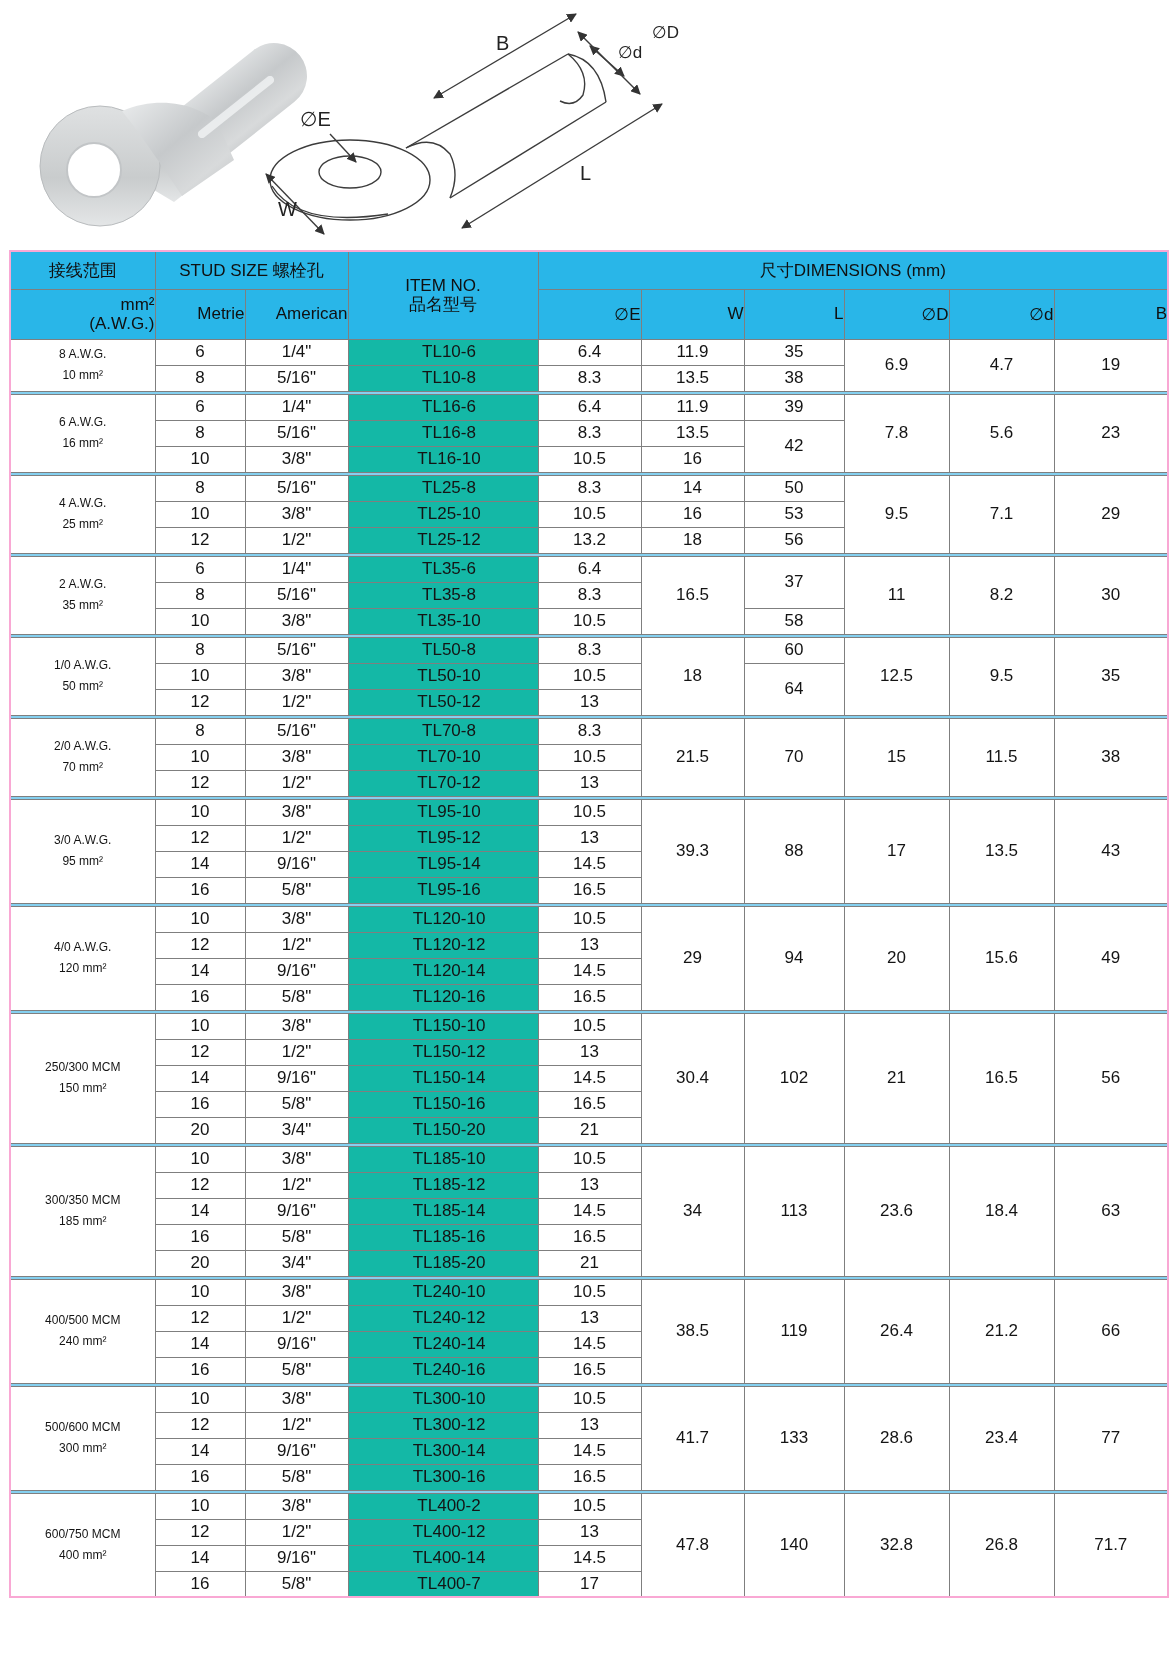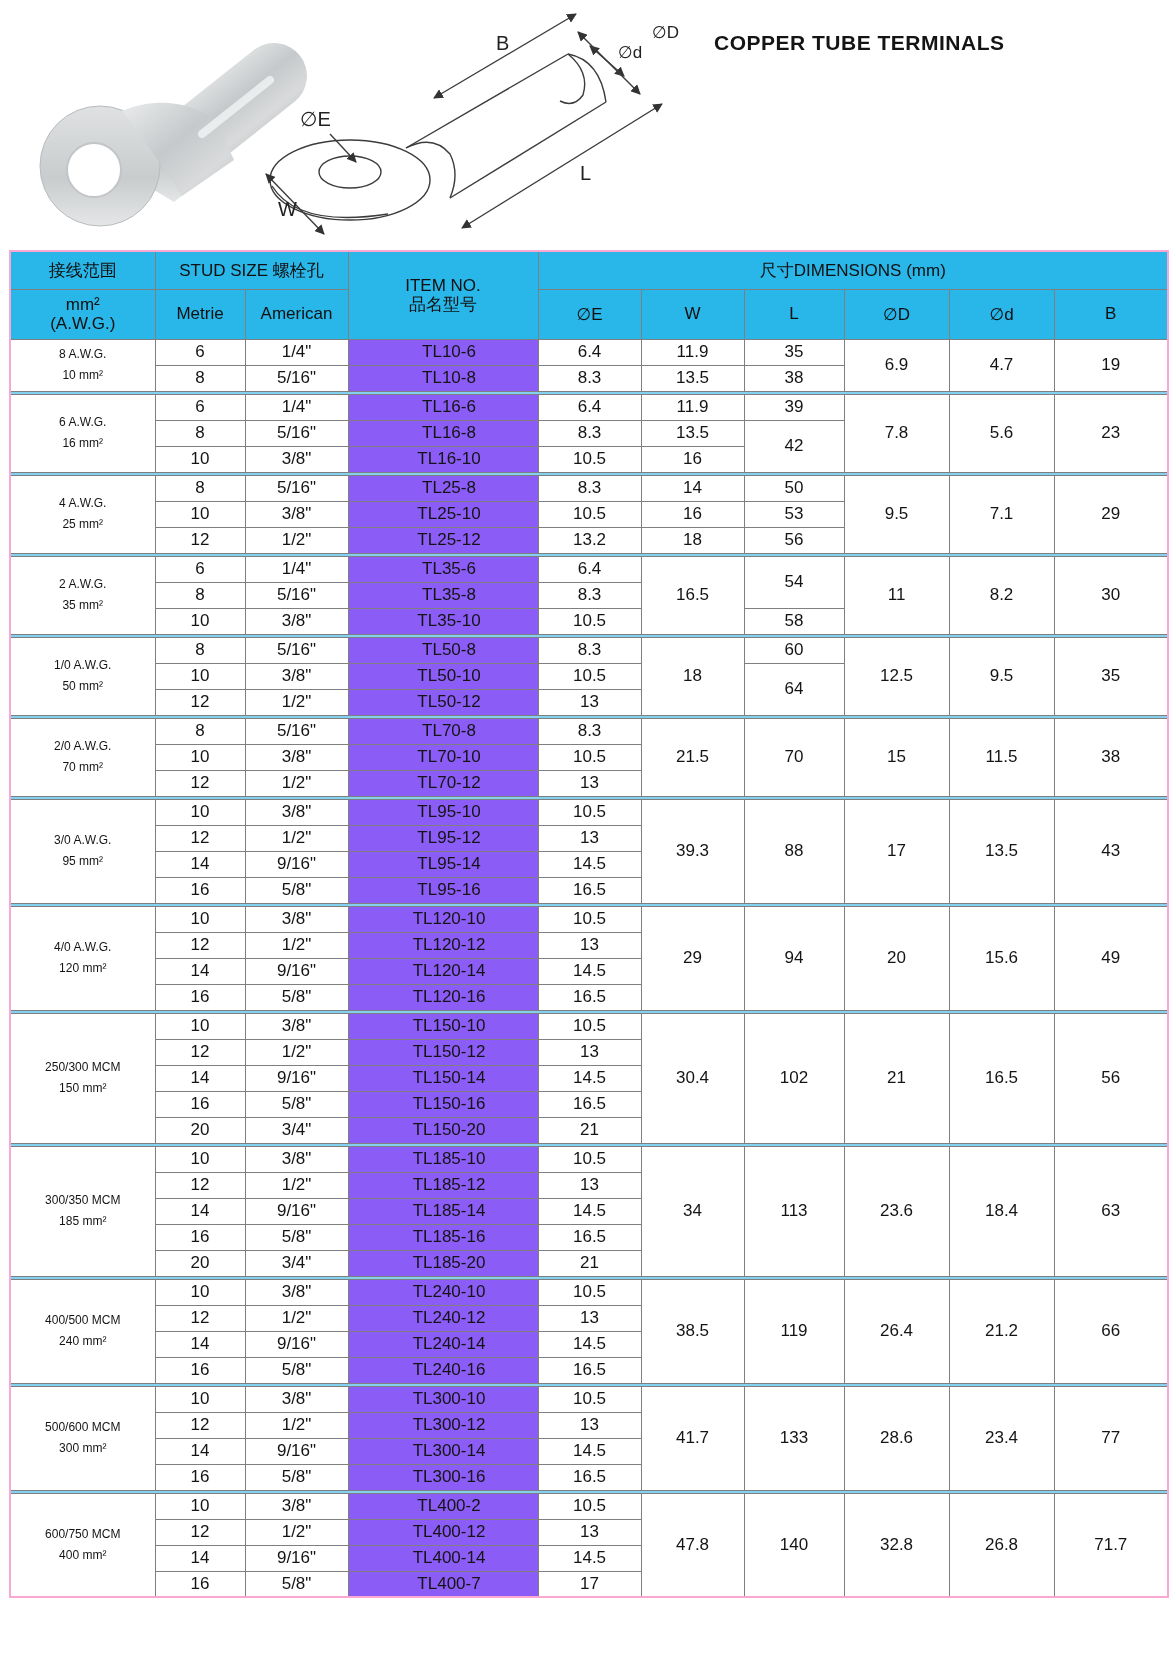--- a/index.html
+++ b/index.html
@@ -23,24 +23,24 @@
   .specs { margin-top:24px; display:grid; grid-template-columns:190px 1fr; row-gap:9px; font-size:15px; }
   .specs .cn { letter-spacing:1px; }
   .specs .en { }
 
   
   .tbl-wrap { position:absolute; left:9px; top:250px; width:1158px; }
   table { border-collapse:collapse; width:1158px; table-layout:fixed; border:2px solid #f9a8d4; }
   th, td { border:1px solid #7f7f7f; text-align:center; vertical-align:middle; padding:0; }
   thead th { background:#29b6e8; font-weight:normal; font-size:17px; color:#101010; }
   thead tr.h1 th { height:38px; }
-  thead tr.h2 th { height:50px; }
+  thead tr.h2 th { height:50px;text-align:right; }
   thead .two-line div { line-height:19px; }
   tbody td { font-size:17px; height:26px; line-height:20px; }
-  td.item { background:#8b5cf6;padding-left:12px; }
+  td.item { background:#14b8a6;padding-left:12px; }
   td.range { font-size:12px; }
   td.range div { line-height:21px; }
   tr.sep td { height:3px; background:#84d0f0; padding:0; }
 </style>
 </head>
 <body>
 
 <div class="header-area">
 
   <div class="photo-wrap">
@@ -102,21 +102,20 @@
         <text x="380" y="56" font-size="17">∅d</text>
         <text x="414" y="36" font-size="17">∅D</text>
         <text x="342" y="178">L</text>
         <text x="62" y="124">∅E</text>
         <text x="40" y="214">W</text>
       </g>
     </svg>
   </div>
 
   <div class="title-block">
-    <div class="title-en">COPPER TUBE TERMINALS</div>
   </div>
 </div>
 
 <div class="tbl-wrap">
   <table>
     <colgroup>
       <col style="width:145px">
         <col style="width:90px">
         <col style="width:103px">
         <col style="width:190px">
@@ -249,21 +248,21 @@
         <tr>
           <td class="range" rowspan="3">
             <div>2 A.W.G.</div>
             <div>35 mm²</div>
           </td>
           <td>6</td>
           <td>1/4"</td>
           <td class="item">TL35-6</td>
           <td>6.4</td>
           <td rowspan="3">16.5</td>
-          <td rowspan="2">54</td>
+          <td rowspan="2">37</td>
           <td rowspan="3">11</td>
           <td rowspan="3">8.2</td>
           <td rowspan="3">30</td>
         </tr>
         <tr>
           <td>8</td>
           <td>5/16"</td>
           <td class="item">TL35-8</td>
           <td>8.3</td>
         </tr>

